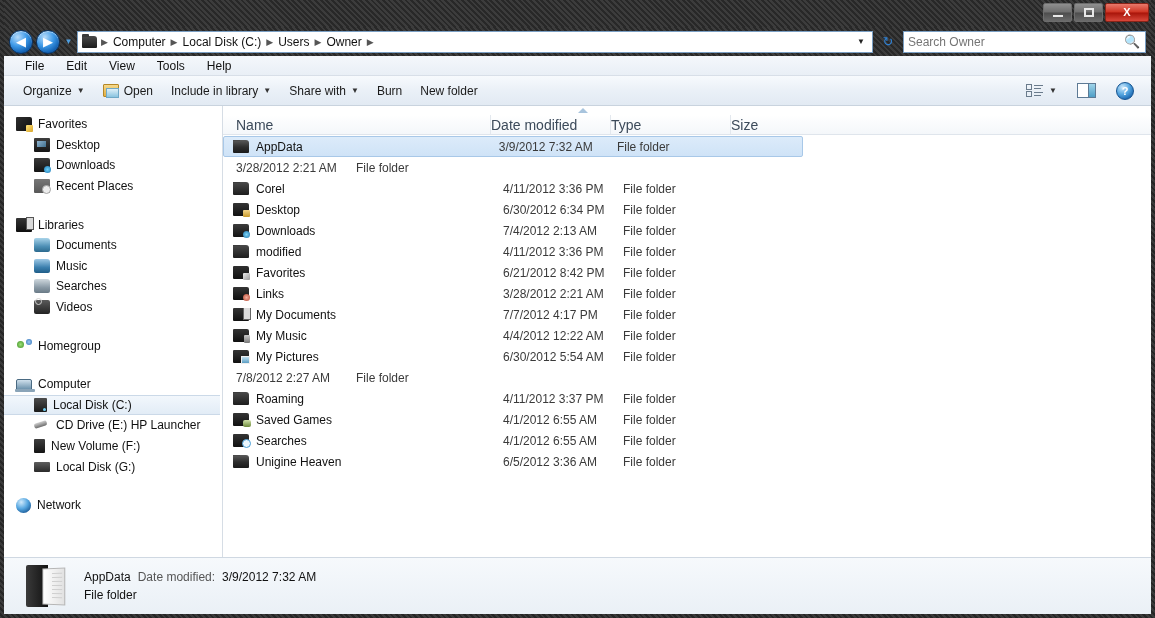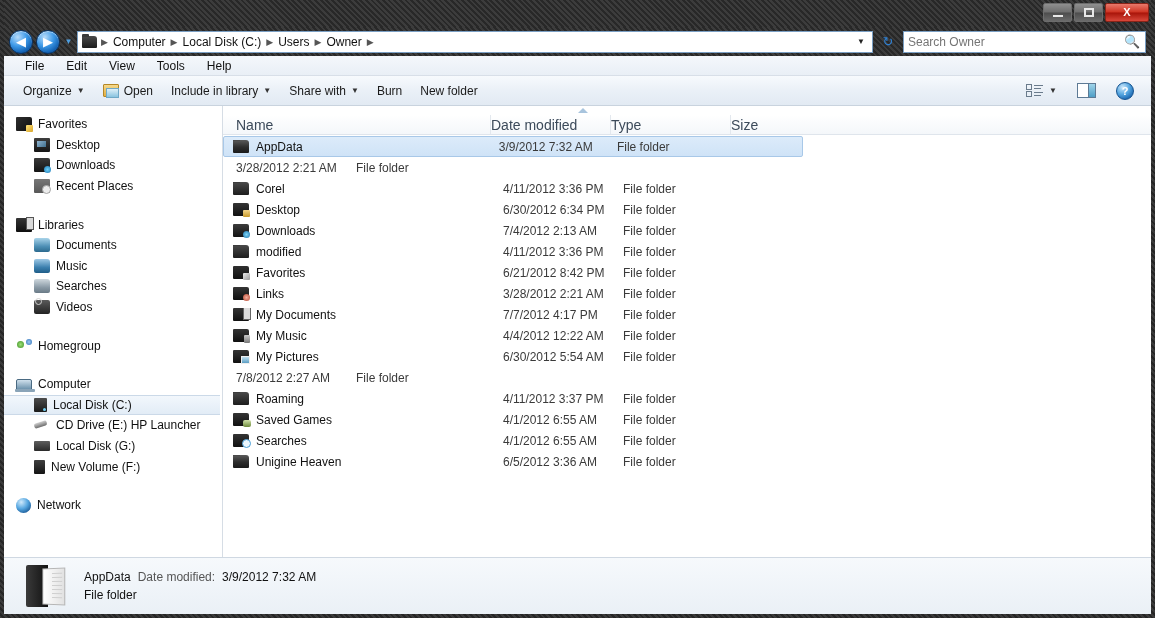--- a/index.html
+++ b/index.html
@@ -524,26 +524,26 @@
         </div>
         <div class="navrow child sel">
           <span class="ni ni-hdd"></span>
           <span>Local Disk (C:)</span>
         </div>
         <div class="navrow child">
           <span class="ni ni-cd"></span>
           <span>CD Drive (E:) HP Launcher</span>
         </div>
         <div class="navrow child">
+          <span class="ni ni-vol"></span>
+          <span>New Volume (F:)</span>
+        </div>
+        <div class="navrow child">
           <span class="ni ni-vol2"></span>
           <span>Local Disk (G:)</span>
-        </div>
-        <div class="navrow child">
-          <span class="ni ni-vol"></span>
-          <span>New Volume (F:)</span>
         </div>
 
         <div class="navspacer"></div>
 
         <div class="navrow">
           <span class="ni ni-net"></span>
           <span>Network</span>
         </div>
       </div>
 

